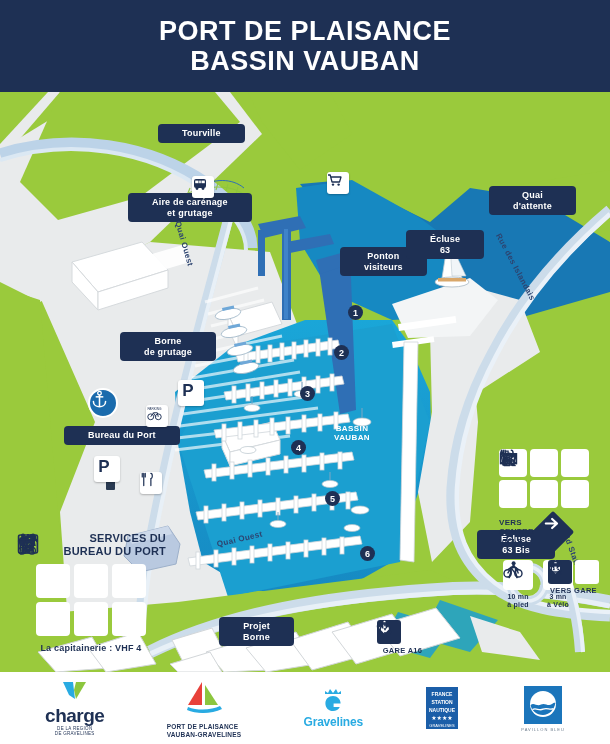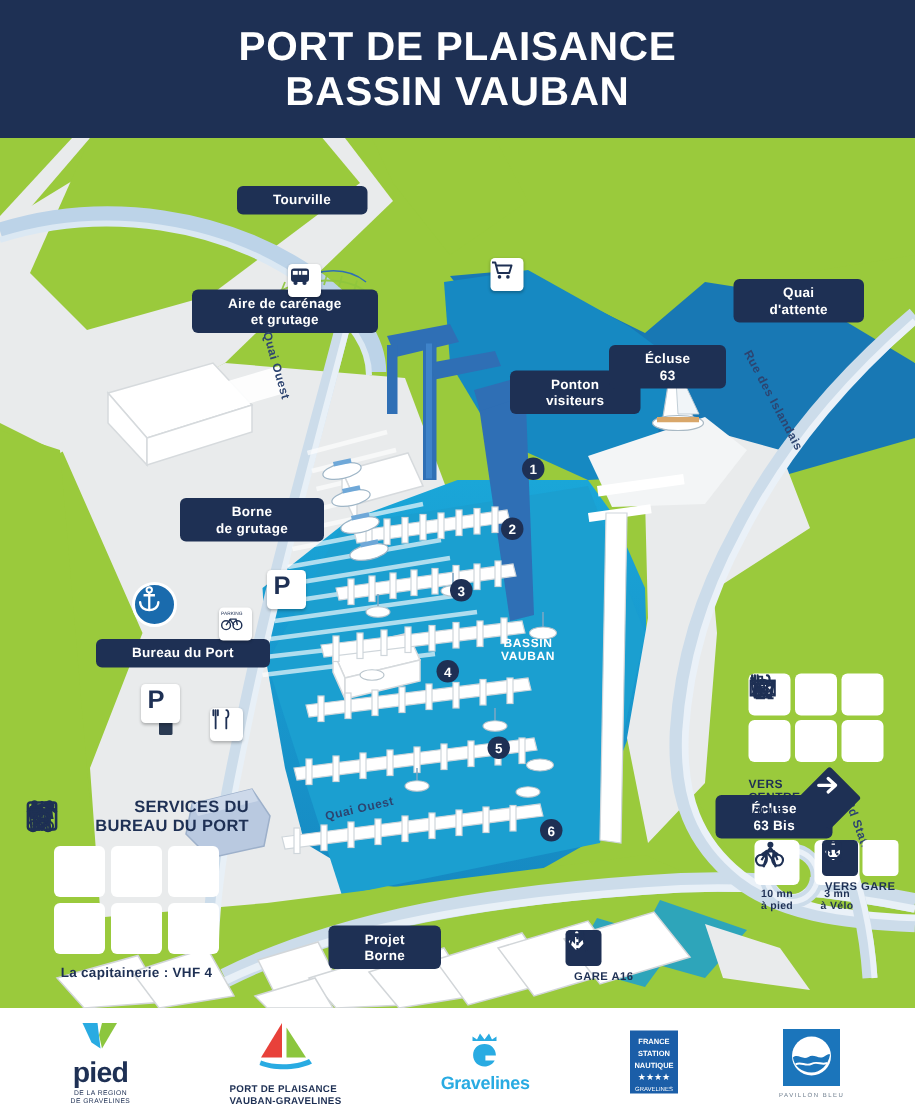--- a/index.html
+++ b/index.html
@@ -785,21 +785,21 @@
 
   </div>
 
   <div class="footer">
 
     <div class="logo">
       <svg width="32" height="26" viewBox="0 0 32 26">
         <path d="M4 2 L14 2 L16 19 L10 15 Z" fill="#29abe2"></path>
         <path d="M17 2 L27 2 L17 19 L15 10 Z" fill="#8cc63e"></path>
       </svg>
-      <div class="logo-main" style="font-size:19px; line-height:20px;">pied</div>
+      <div class="logo-main" style="font-size:19px; line-height:20px;">charge</div>
       <div class="logo-sub">DE LA REGION
 DE GRAVELINES</div>
     </div>
 
     <div class="logo logo-row">
       <svg width="44" height="40" viewBox="0 0 44 40">
         <polygon points="20,4 20,27 6,27" fill="#e8413a"></polygon>
         <polygon points="23,7 36,27 23,27" fill="#8cc63e"></polygon>
         <path d="M4 30 C12 36 30 36 40 29 C34 34 12 36 4 30 Z" fill="#1b75bb"></path>
         <path d="M6 29 C16 33 30 32 38 28 L40 31 C30 36 14 36 5 32 Z" fill="#29abe2"></path>

